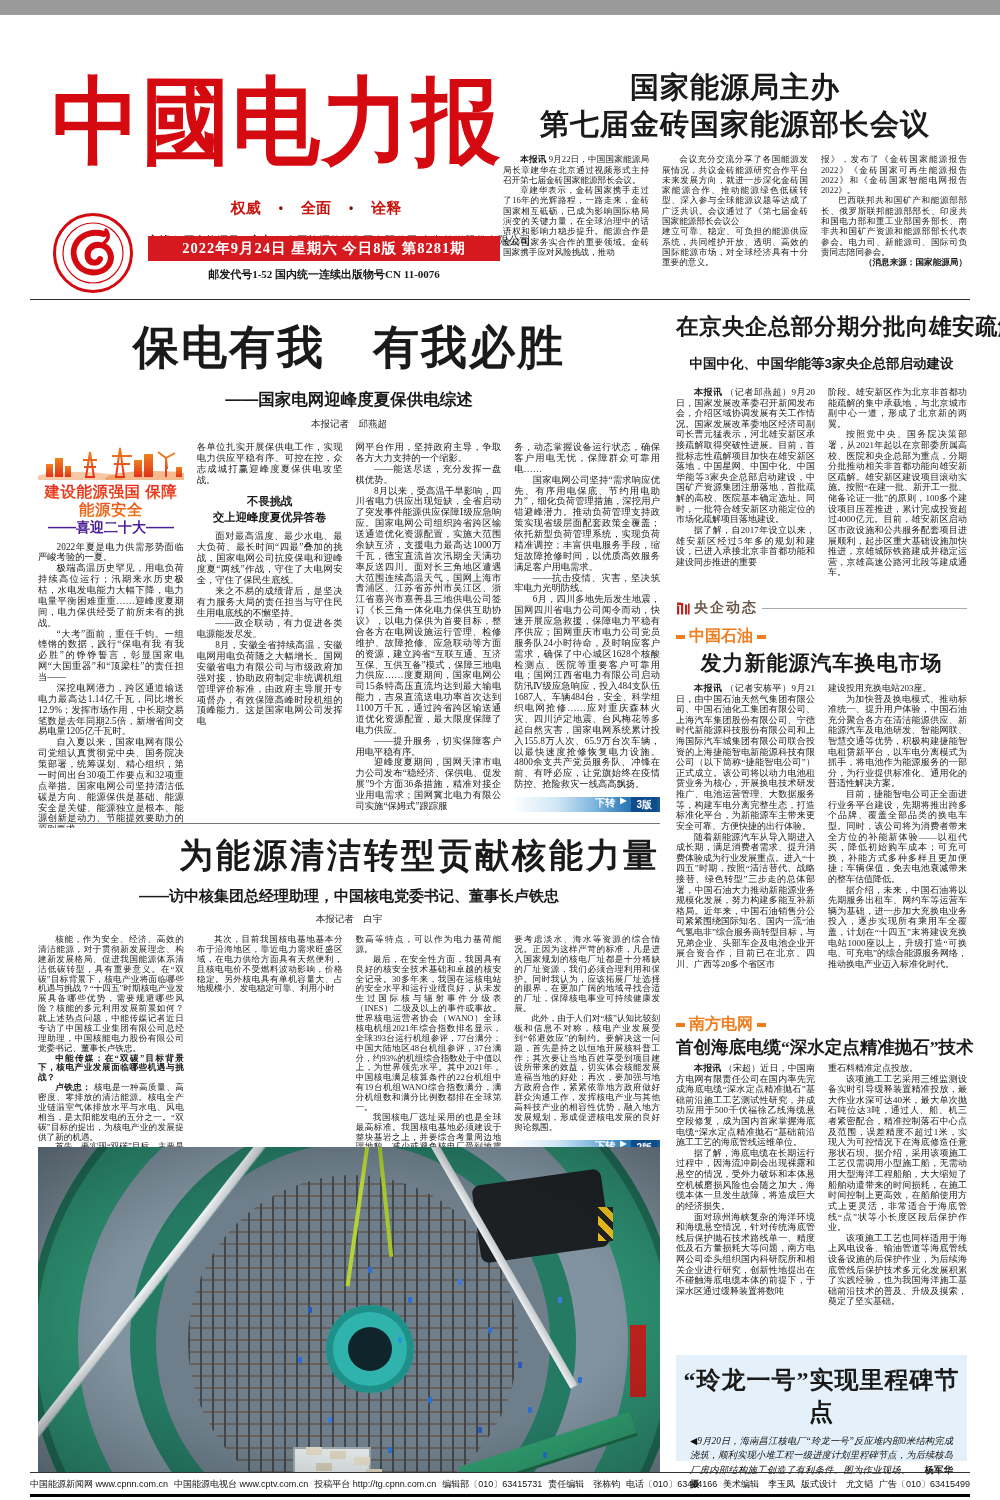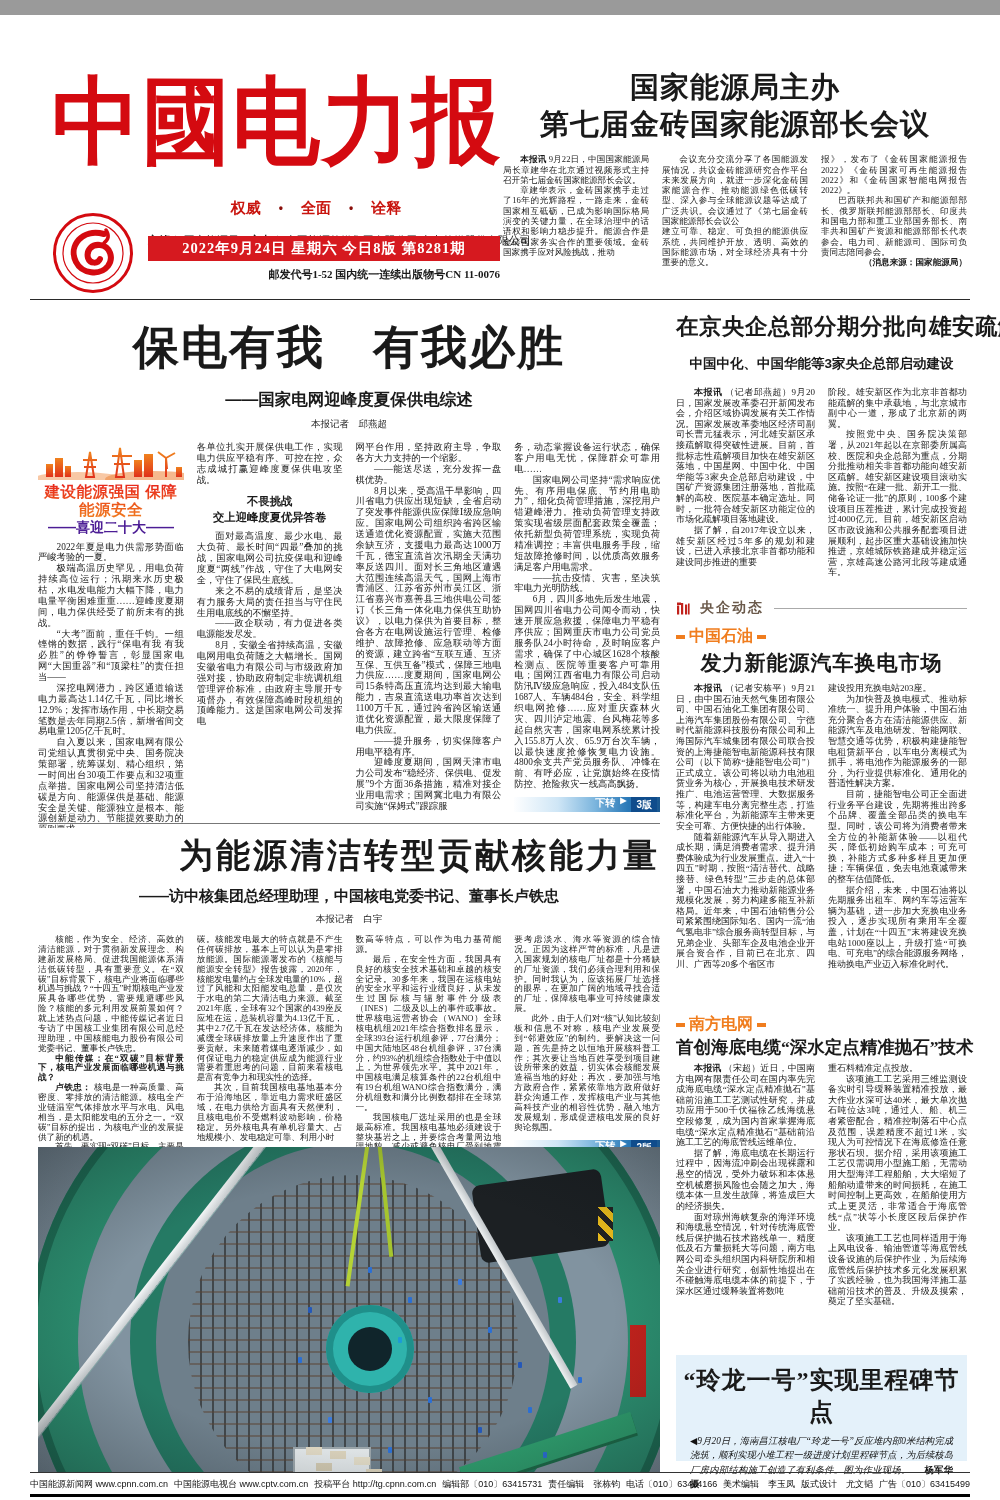--- a/index.html
+++ b/index.html
@@ -11,21 +11,21 @@
               transform:scaleY(1.08);white-space:nowrap;}
   .mast-slogan{position:absolute;left:136px;top:184px;width:360px;display:flex;justify-content:center;gap:18px;
                color:#c9150f;font-weight:bold;font-size:15px;font-family:"Liberation Sans",sans-serif;}
   .mast-slogan .dot{color:#8a0f0b;font-size:12px;line-height:19px;}
   .mast-logo{position:absolute;left:52px;top:197px;}
   .mast-admin{position:absolute;left:148px;top:218px;width:356px;font-size:11px;white-space:nowrap;
               font-family:Liberation Sans, sans-serif;color:#222;}
   .mast-admin b{font-weight:bold;}
   .mast-datebar{position:absolute;left:148px;top:221px;width:352px;height:25px;background:#d6191f;color:#fff;
                 font-weight:bold;font-size:14.5px;text-align:center;line-height:25px;letter-spacing:1px;}
-  .mast-postal{position:absolute;left:148px;top:252px;width:352px;font-weight:bold;font-size:11px;text-align:right;}
+  .mast-postal{position:absolute;left:148px;top:252px;width:352px;font-weight:bold;font-size:11px;text-align:center;}
   .hr-top{position:absolute;left:30px;right:30px;top:284px;border-top:1.5px solid #2a2a2a;}
   
   .cols{display:flex;gap:13px;}
   .col{flex:1;overflow:hidden;}
   .bp{margin:0;text-align:justify;text-indent:2em;}
   .bp b{font-weight:bold;}
   .cont{text-indent:0;}
   .src{text-indent:0;text-align:right;font-weight:bold;}
   .q{font-weight:bold;}
   .sub{text-indent:0;text-align:center;font-weight:bold;font-size:1.22em;margin:7px 0 6px;line-height:1.45;}
@@ -97,21 +97,21 @@
      190px 30px 0 #3a7be0,175px 185px 0 #2b6fd4,-20px 210px 0 #2558b8,80px 215px 0 #2b6fd4,140px 230px 0 #3a7be0,
      -60px 40px 0 #2558b8,210px 110px 0 #2b6fd4,30px 70px 0 #1e9bd6;}
   .vign{position:absolute;inset:0;background:radial-gradient(ellipse at 52% 52%,transparent 55%,rgba(10,16,20,.35));}
   
   .rc{position:absolute;left:676px;width:291px;}
   .art-xa{top:296px;}
   .art-xa h1{margin:0;text-align:center;font-weight:900;font-size:22.5px;letter-spacing:0.5px;
              font-family:"Liberation Serif","DejaVu Serif",serif;white-space:nowrap;}
   .art-xa .h2{margin-top:13px;text-align:center;font-family:"Liberation Sans",sans-serif;font-weight:bold;font-size:13.5px;}
   .art-xa .cols{margin-top:14px;height:196px;font-size:9px;line-height:1.18;}
-  .sec-head{top:584px;display:flex;align-items:center;gap:10px;}
+  .sec-head{top:584px;display:flex;align-items:center;gap:4px;}
   .sec-head .sec-title{font-weight:bold;font-size:14px;color:#6b5a4b;letter-spacing:2px;}
   .sec-head .sec-line{flex:1;border-top:1px solid #aaa;}
   .corp-label{font-family:"Liberation Sans",sans-serif;font-weight:900;font-size:16px;color:#f07d1e;
               display:flex;align-items:center;gap:4px;}
   .corp-label .dash{width:9px;height:4px;background:#f07d1e;display:inline-block;}
   .lab-petro{top:611px;}
   .lab-csg{top:999px;}
   .art-petro-h1{top:634px;margin:0;text-align:center;font-weight:900;font-size:21px;letter-spacing:1px;
                 font-family:"Liberation Serif","DejaVu Serif",serif;}
   .petro-cols{top:668px;height:322px;font-size:9px;line-height:1.18;}
@@ -249,21 +249,20 @@
     <div class="h2">——访中核集团总经理助理，中国核电党委书记、董事长卢铁忠</div>
     <div class="byline">本报记者　白宇</div>
     <div class="cols">
         <div class="col">
           <p class="bp p">核能，作为安全、经济、高效的清洁能源，对于贯彻新发展理念、构建新发展格局、促进我国能源体系清洁低碳转型，具有重要意义。在“双碳”目标背景下，核电产业将面临哪些机遇与挑战？“十四五”时期核电产业发展具备哪些优势，需要规避哪些风险？核能的多元利用发展前景如何？就上述热点问题，中能传媒记者近日专访了中国核工业集团有限公司总经理助理，中国核能电力股份有限公司党委书记、董事长卢铁忠。</p>
           <p class="bp q">中能传媒：在“双碳”目标背景下，核电产业发展面临哪些机遇与挑战？</p>
           <p class="bp p"><b>卢铁忠：</b>  核电是一种高质量、高密度、零排放的清洁能源。核电全产业链温室气体排放水平与水电、风电相当，是太阳能发电的五分之一。“双碳”目标的提出，为核电产业的发展提供了新的机遇。</p>
           <p class="bp p">首先，要实现“双碳”目标，主要是控</p>
         </div>
         <div class="col">
-          <p class="bp cont">碳。核能发电最大的特点就是不产生任何碳排放，基本上可以认为是零排放能源。国际能源署发布的《核能与能源安全转型》报告披露，2020年，核能发电量约占全球发电量的10%，超过了风能和太阳能发电总量，是仅次于水电的第二大清洁电力来源。截至2021年底，全球有32个国家的439座反应堆在运，总装机容量为4.13亿千瓦，其中2.7亿千瓦在发达经济体。核能为减缓全球碳排放量上升速度作出了重要贡献。未来随着煤电逐渐减少，如何保证电力的稳定供应成为能源行业需要着重思考的问题，目前来看核电是富有竞争力和现实性的选择。</p>
           <p class="bp p">其次，目前我国核电基地基本分布于沿海地区，靠近电力需求旺盛区域，在电力供给方面具有天然便利，且核电电价不受燃料波动影响，价格稳定。另外核电具有单机容量大、占地规模小、发电稳定可靠、利用小时</p>
         </div>
         <div class="col">
           <p class="bp cont">数高等特点，可以作为电力基荷能源。</p>
           <p class="bp p">最后，在安全性方面，我国具有良好的核安全技术基础和卓越的核安全记录。30多年来，我国在运核电站的安全水平和运行业绩良好，从未发生过国际核与辐射事件分级表（INES）二级及以上的事件或事故。世界核电运营者协会（WANO）全球核电机组2021年综合指数排名显示，全球393台运行机组参评，77台满分；中国大陆地区48台机组参评，37台满分，约93%的机组综合指数处于中值以上，为世界领先水平。其中2021年，中国核电满足核算条件的22台机组中有19台机组WANO综合指数满分，满分机组数和满分比例数都排在全球第一。</p>
           <p class="bp p">我国核电厂选址采用的也是全球最高标准。我国核电基地必须建设于整块基岩之上，并要综合考量周边地理地貌，减少或避免核电厂受到地震冲击，同时还</p>
         </div>
         <div class="col">
           <p class="bp cont">要考虑淡水、海水等资源的综合情况。正因为这样严苛的标准，凡是进入国家规划的核电厂址都是十分稀缺的厂址资源，我们必须合理利用和保护。同时我认为，应该拓展厂址选择的眼界，在更加广阔的地域寻找合适的厂址，保障核电事业可持续健康发展。</p>
           <p class="bp p">此外，由于人们对“核”认知比较刻板和信息不对称，核电产业发展受到“邻避效应”的制约。要解决这一问题，首先是持之以恒地开展核科普工作；其次要让当地百姓享受到项目建设所带来的效益，切实体会核能发展造福当地的好处；再次，要加强与地方政府合作，紧紧依靠地方政府做好群众沟通工作，发挥核电产业与其他高科技产业的相容性优势，融入地方发展规划，形成促进核电发展的良好舆论氛围。</p>

